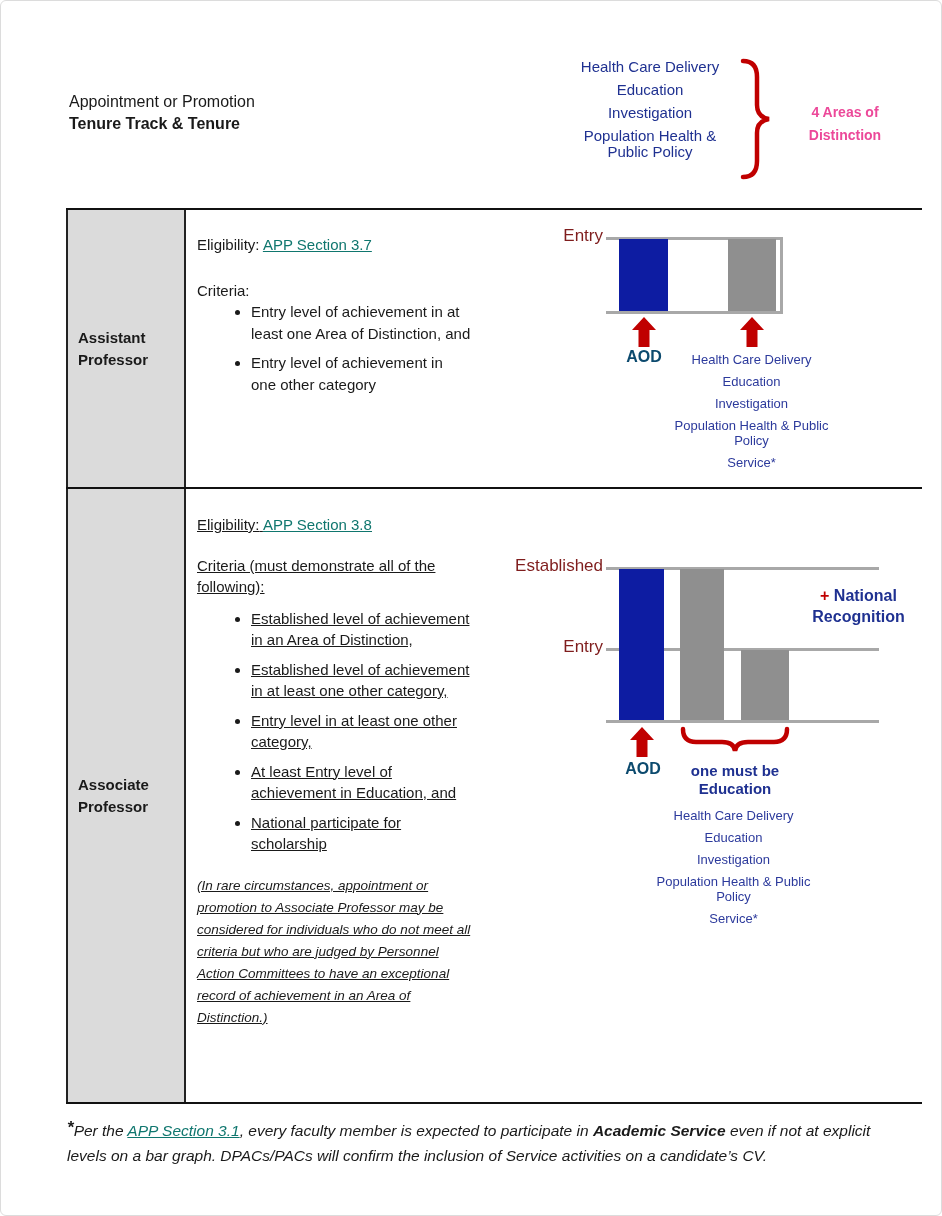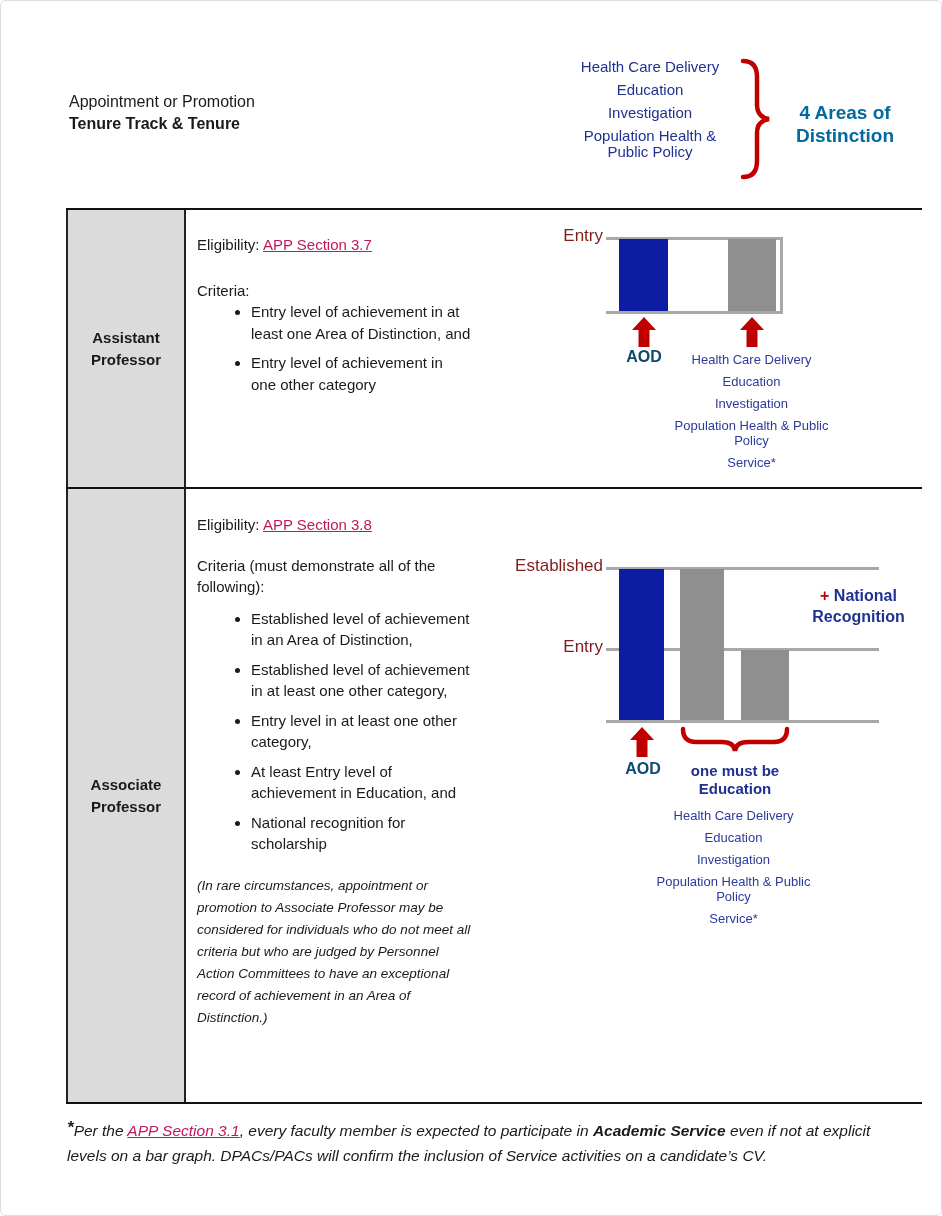--- a/index.html
+++ b/index.html
@@ -12,38 +12,38 @@
   .title-block { position:absolute; left:68px; top:90px; font-size:16px; line-height:22px; }
   .title-line2 { font-weight:bold; }
 
   
   .areas-callout { position:absolute; left:565px; top:52px; width:350px; height:132px; }
   .areas-list { position:absolute; left:0; top:6px; width:168px; text-align:center;
                 color:#1f3191; font-size:15px; line-height:16px; }
   .areas-list .area-item { margin-bottom:7px; }
   .callout-brace { position:absolute; left:172px; top:4px; }
   .areas-label { position:absolute; left:212px; top:48px; width:134px; text-align:center;
-                 color:#0369a1; font-size:19px; font-weight:bold; line-height:23px; }
+                 color:#ec4899; font-size:14px; font-weight:bold; line-height:23px; }
 
   
   .app-table { position:absolute; left:65px; top:207px; width:856px;
                border-top:2px solid #111; border-bottom:2px solid #111; }
   .app-row { display:flex; }
   .app-row.first { height:279px; border-bottom:2px solid #111; }
   .app-row.second { height:613px; }
   .row-header { width:120px; background:#dbdbdb; border-left:2px solid #222; border-right:2px solid #222;
-                display:flex; align-items:center; justify-content:center; text-align:center;
+                display:flex; align-items:center; justify-content:center; 
                 font-weight:bold; font-size:15px; line-height:22px; padding:0 10px; }
   .row-content { position:relative; flex:1; }
   .text-block { position:absolute; left:11px; width:276px; font-size:15px; line-height:21.5px; }
   .text-block.r1 { top:24px; }
-  .text-block.r2 { top:25px; }
+  .text-block.r2 { top:25px;text-decoration:underline; }
   .elig { margin-bottom:24px; }
   .text-block.r2 .elig { margin-bottom:19px; }
-  a.doc-link { color:#be185d; text-decoration:underline; cursor:pointer; }
+  a.doc-link { color:#0f766e; text-decoration:underline; cursor:pointer; }
   ul.criteria-list { list-style:disc; margin:0; padding-left:54px; }
   .text-block.r2 ul.criteria-list { margin-top:10px; }
   ul.criteria-list li { margin-bottom:8px; padding-right:2px; }
   .rare-note { margin-top:20px; font-style:italic; font-size:13.5px; line-height:22px; }
 
   
   .hline { position:absolute; height:3px; background:#a8a8a8; }
   .vcap  { position:absolute; width:3px;  background:#a8a8a8; }
   .bar-blue { position:absolute; background:#0d1ca2; }
   .bar-gray { position:absolute; background:#8f8f8f; }
@@ -119,21 +119,21 @@
           <div class="elig">
             <span>Eligibility:</span>
             <a class="doc-link">APP Section 3.8</a>
           </div>
           <div class="criteria-label">Criteria (must demonstrate all of the following):</div>
           <ul class="criteria-list">
             <li>Established level of achievement in an Area of Distinction,</li>
             <li>Established level of achievement in at least one other category,</li>
             <li>Entry level in at least one other category,</li>
             <li>At least Entry level of achievement in Education, and</li>
-            <li>National recognition for scholarship</li>
+            <li>National participate for scholarship</li>
           </ul>
           <div class="rare-note">(In rare circumstances, appointment or promotion to Associate Professor may be considered for individuals who do not meet all criteria but who are judged by Personnel Action Committees to have an exceptional record of achievement in an Area of Distinction.)</div>
         </div>
       </div>
     </div>
   </div>
 
   <div id="chart1">
     <div class="axis-label" style="left:0; top:5px; width:62px;">Entry</div>
     <div class="hline" style="left:65px; top:16px; width:177px;"></div>

